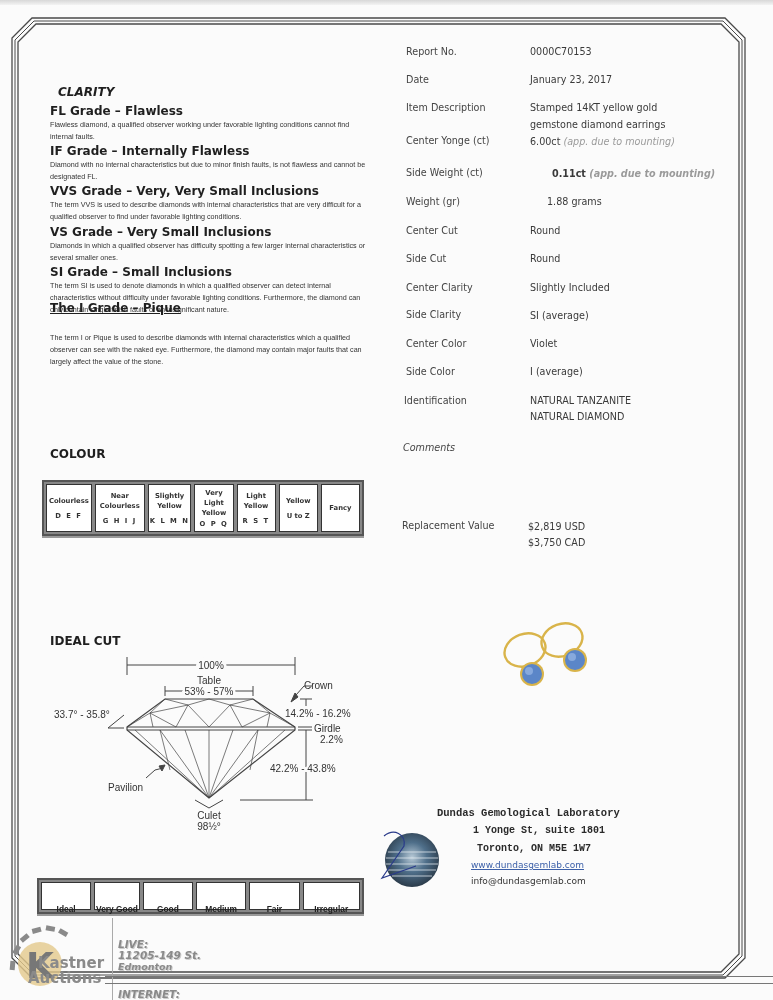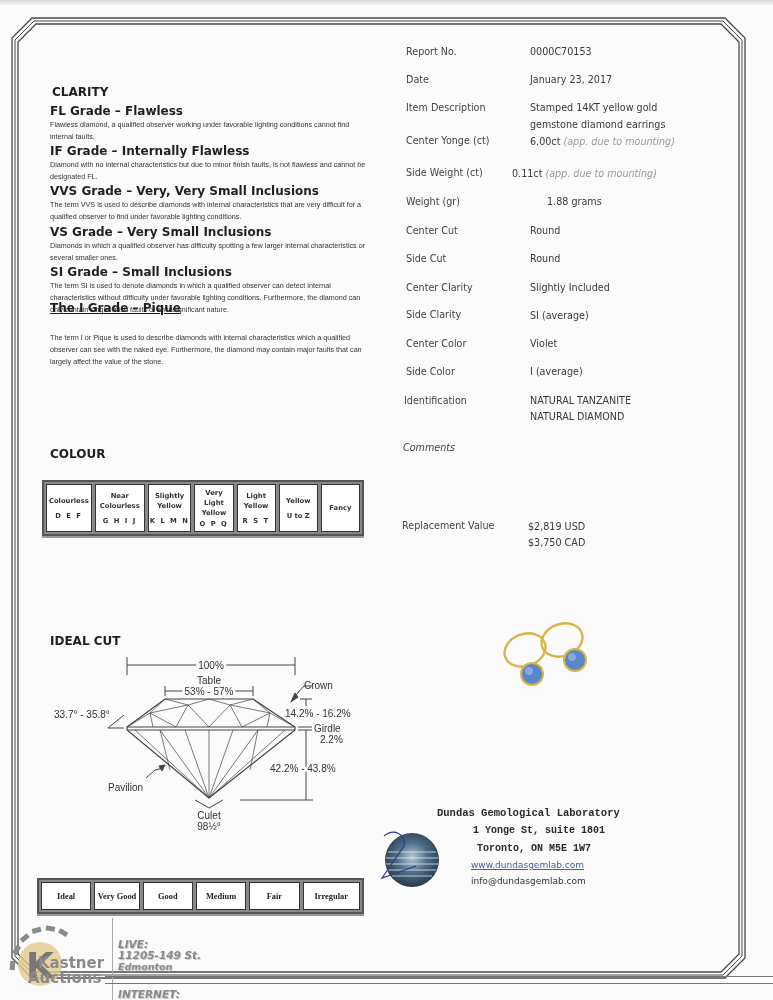--- a/index.html
+++ b/index.html
@@ -20,21 +20,21 @@
   .note { color:#9a9a9a; font-style:italic; }
 
   
   .ctable { position:absolute; left:42px; top:480px; width:322px; height:56px; border:2px solid #555; box-shadow:0 2px 0 #999; background:#fff; display:flex; padding:2px; box-sizing:border-box; gap:3px; background:#888; }
   .ccell { flex:1; background:#fff; border:1px solid #333; display:flex; flex-direction:column; align-items:center; justify-content:center; font-family:"DejaVu Sans", sans-serif; font-weight:bold; font-size:6.8px; text-align:center; line-height:9px; color:#333; }
   .ccell .n { line-height:10px; }
   .ccell .l { margin-top:6px; letter-spacing:1.5px; }
 
   
   .cuttable { position:absolute; left:37px; top:878px; width:327px; height:36px; border:2px solid #555; box-shadow:0 2px 0 #999; display:flex; padding:2px; box-sizing:border-box; gap:3px; background:#888; }
-  .cutcell { flex:1; background:#fff; border:1px solid #333; font-family:Liberation Serif, serif; font-weight:bold; font-size:8.4px; text-align:center; line-height:12px; padding-top:8px; color:#222; }
+  .cutcell { flex:1; background:#fff; border:1px solid #333; font-family:Liberation Sans, sans-serif; font-weight:bold; font-size:8.4px; text-align:center; line-height:12px; padding-top:20px; color:#222; }
 
   .lab { font-family:Liberation Mono, monospace; font-weight:bold; font-size:10.5px; color:#2a2a2a; white-space:nowrap; }
   .lab2 { font-family:"DejaVu Sans", sans-serif; font-size:9px; color:#333; white-space:nowrap; }
   .link { color:#3b5fa8; text-decoration:underline; }
 
   .kastner-txt { font-family:"DejaVu Sans", sans-serif; font-style:italic; font-weight:bold; font-size:10.5px; color:#8a8a8a; line-height:11px; text-shadow:1px 1px 0 #ccc; white-space:nowrap;margin-top:19px; }
 
   .diag-text { font-family:"Liberation Sans", sans-serif; font-size:10px; fill:#333; }
 </style>
 </head>
@@ -43,21 +43,21 @@
 <div class="topbar"></div>
 
 <svg id="frame" viewBox="0 0 773 1000">
   <g fill="none" stroke="#4a4a4a">
     <polygon points="32,18 725,18 745,38 745,958 725,978 32,978 12,958 12,38" stroke-width="1.3"></polygon>
     <polygon points="34,21 723,21 742,40 742,956 723,975 34,975 15,956 15,40" stroke-width="1"></polygon>
     <polygon points="36,24 721,24 739,42 739,954 721,972 36,972 18,954 18,42" stroke-width="1.3"></polygon>
   </g>
 </svg>
 
-<div class="abs h-section" style="left:52px;top:85px;">CLARITY</div>
+<div class="abs h-section" style="left:58px;top:85px;font-style:italic;">CLARITY</div>
 
 <div class="abs grade-h" style="left:50px;top:104px;">FL Grade – Flawless</div>
 <div class="abs grade-p" style="left:50px;top:119px;"> Flawless diamond, a qualified observer working under favorable lighting conditions cannot find internal faults.</div>
 
 <div class="abs grade-h" style="left:50px;top:144px;">IF Grade – Internally Flawless</div>
 <div class="abs grade-p" style="left:50px;top:159px;"> Diamond with no internal characteristics but due to minor finish faults, is not flawless and cannot be designated FL.</div>
 
 <div class="abs grade-h" style="left:50px;top:184px;">VVS Grade – Very, Very Small Inclusions</div>
 <div class="abs grade-p" style="left:50px;top:199px;">The term VVS is used to describe diamonds with internal characteristics that are very difficult for a qualified observer to find under favorable lighting conditions.</div>
 
@@ -81,21 +81,21 @@
   <div class="abs val" style="left:530px;top:99px;">Stamped 14KT yellow gold</div>
   <div class="abs val" style="left:530px;top:116px;">gemstone diamond earrings</div>
 
   <div class="abs lbl" style="left:406px;top:135px;">Center Yonge (ct)</div>
   <div class="abs val" style="left:530px;top:133px;">
     <span>6.00ct</span>
     <span class="note">(app. due to mounting)</span>
   </div>
 
   <div class="abs lbl" style="left:406px;top:167px;">Side Weight (ct)</div>
-  <div class="abs val" style="left:512px;top:165px;">
+  <div class="abs val" style="left:552px;top:165px;font-weight:bold;">
     <span>0.11ct</span>
     <span class="note">(app. due to mounting)</span>
   </div>
 
   <div class="abs lbl" style="left:406px;top:196px;">Weight (gr)</div>
   <div class="abs val" style="left:547px;top:193px;">1.88 grams</div>
 
   <div class="abs lbl" style="left:406px;top:225px;">Center Cut</div>
   <div class="abs val" style="left:530px;top:222px;">Round</div>
 

